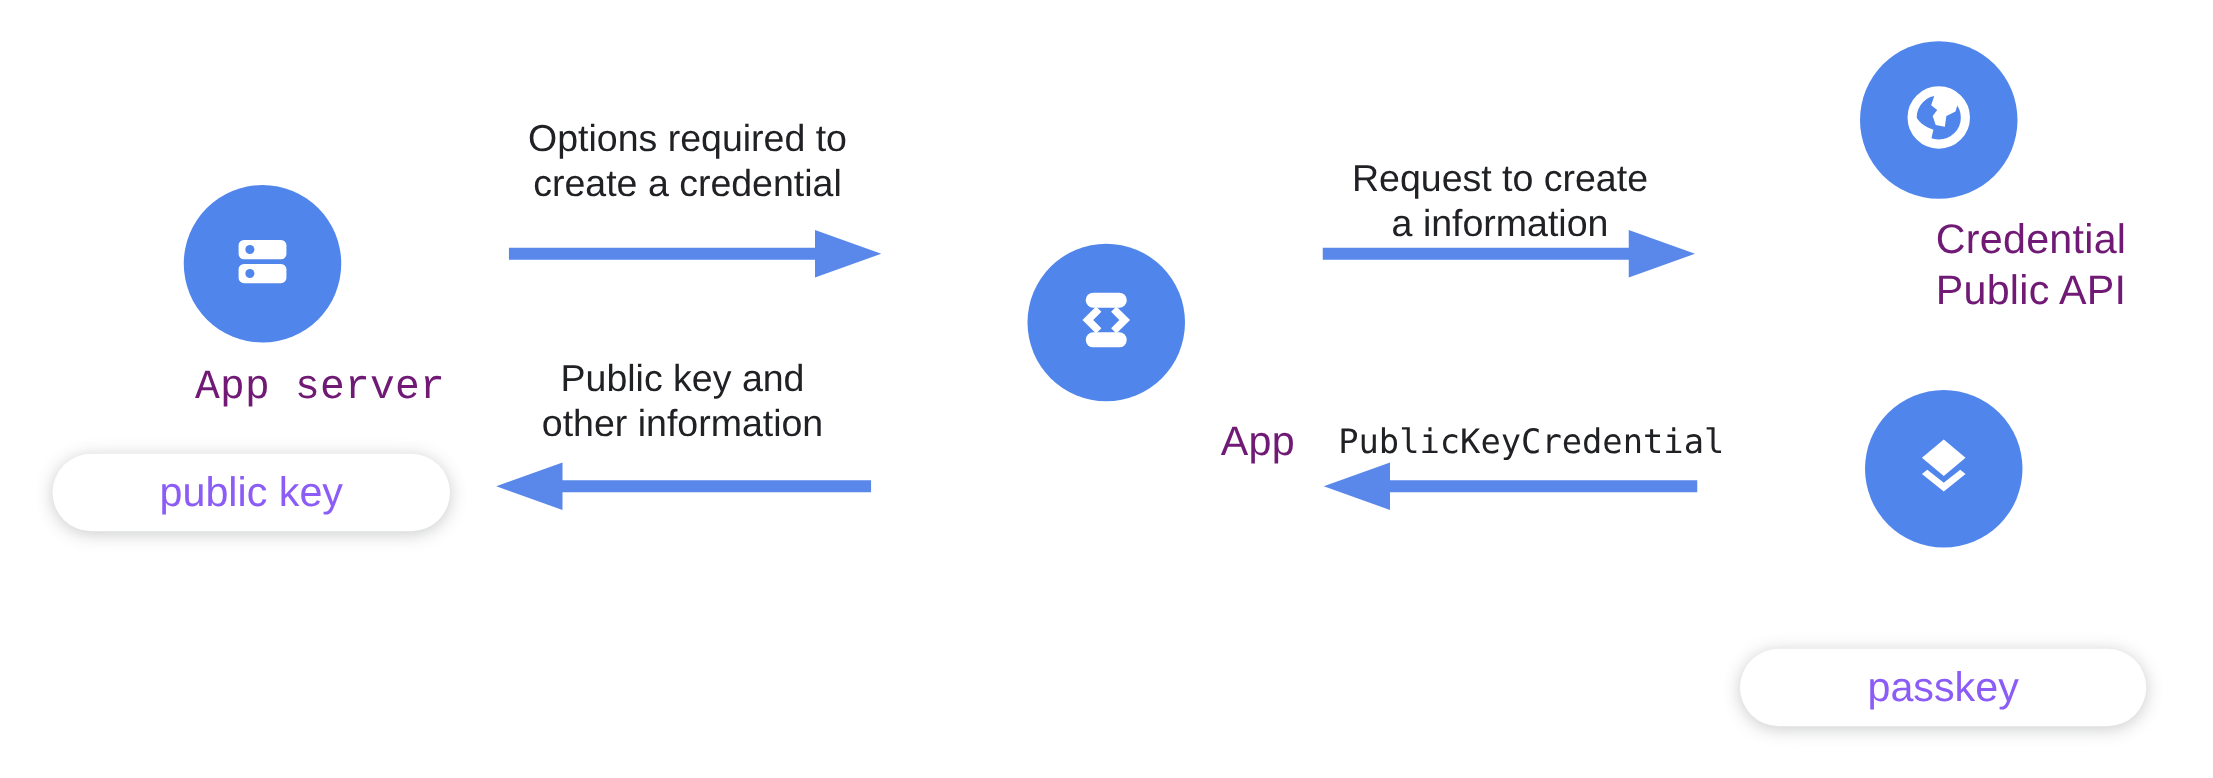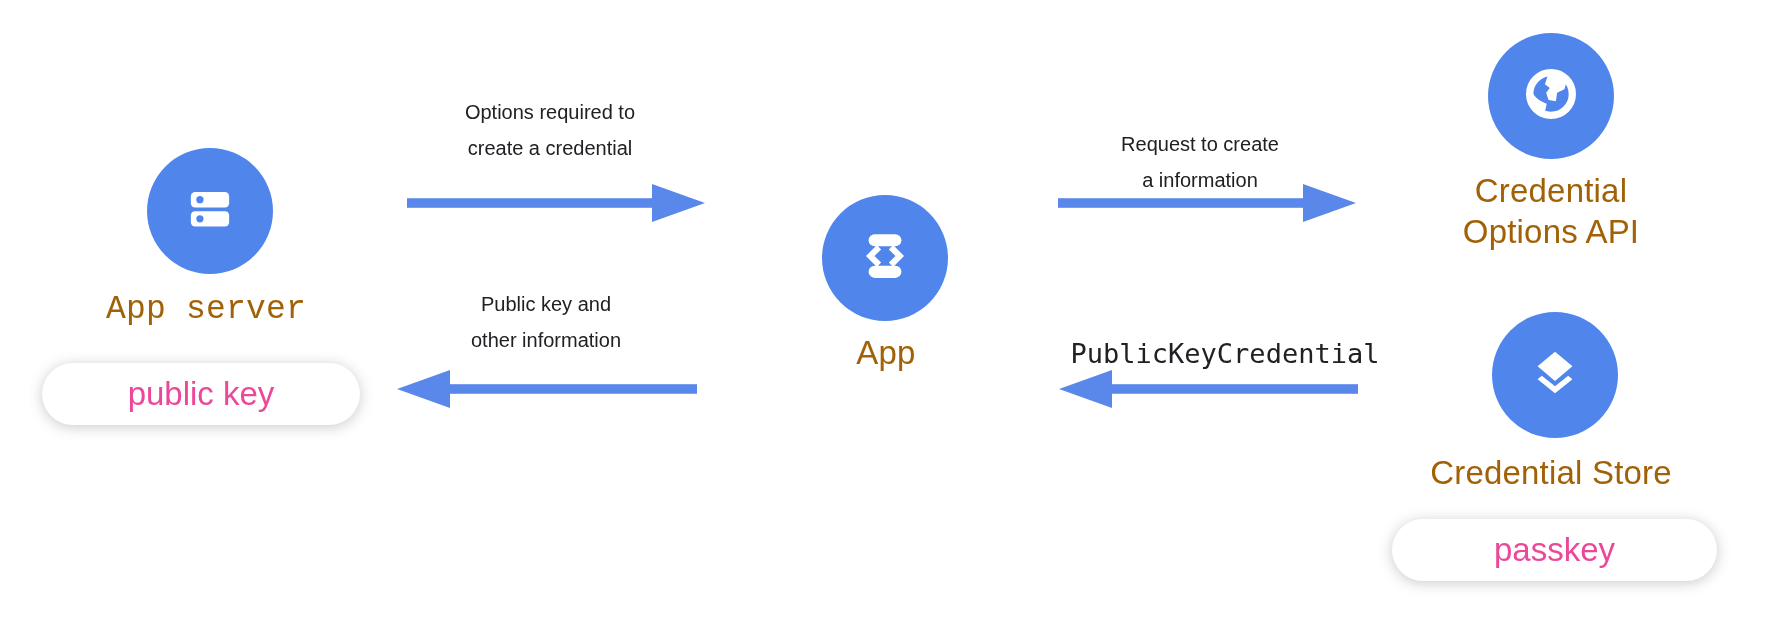--- a/index.html
+++ b/index.html
@@ -5,31 +5,31 @@
   html,body{margin:0;padding:0;background:#ffffff;}
   .canvas{
     position:relative;width:1770px;height:622px;background:#ffffff;
     font-family:"Liberation Sans",sans-serif;color:#202124;overflow:hidden;
   }
   .circle{
     position:absolute;width:126px;height:126px;border-radius:50%;
     background:#5086EC;display:flex;align-items:center;justify-content:center;
   }
   .node-label{
-    position:absolute;text-align:center;font-size:33px;line-height:41px;color:#a16207;
+    position:absolute;text-align:right;font-size:33px;line-height:41px;color:#701a75;
     letter-spacing:0.2px;
   }
   .pill{
     position:absolute;background:#ffffff;border-radius:32px;
     box-shadow:0 2px 14px rgba(60,64,67,0.28);
     display:flex;align-items:center;justify-content:center;
-    font-size:33px;color:#ec4899;
+    font-size:33px;color:#8b5cf6;
   }
   .arrow-label{
-    position:absolute;text-align:center;font-size:20px;line-height:36px;color:#202124;
+    position:absolute;text-align:center;font-size:30px;line-height:36px;color:#202124;
   }
   .arrow-label.mono{
     font-family:"DejaVu Sans Mono","Liberation Mono",monospace;
     font-size:27px;line-height:34px;white-space:nowrap;
   }
   .arrow{position:absolute;}
   .arrow svg{display:block;}
 </style>
 </head>
 <body>
@@ -67,32 +67,31 @@
     <span>
       <svg width="78" height="78" viewBox="0 0 64 64">
         <circle cx="32" cy="32" r="17.5" fill="none" stroke="#ffffff" stroke-width="6"></circle>
         <path d="M29 14 L36 15 L40 19 L45 21 L43 28 L37 31 L36 38 L30 37 L28 31 L31 27 L27 24 L29 18 Z" fill="#ffffff"></path>
         <path d="M15 30 C15.5 38 20.5 44 27 46.5 L28.5 40 C23 38 18 35 16 29 Z" fill="#ffffff"></path>
       </svg>
     </span>
   </div>
   <div class="node-label" style="left:1401px;top:170px;width:300px;">
     <div>Credential</div>
-    <div>Options API</div>
+    <div>Public API</div>
   </div>
 
   <div class="circle" style="left:1492px;top:312px;">
     <span>
       <svg width="72" height="72" viewBox="0 0 64 64">
         <polygon points="32,13 47.5,26 32,39 16.5,26" fill="#ffffff"></polygon>
         <path d="M32 50 L16.5 37.5 L20.3 34.4 L32 43.8 L43.7 34.4 L47.5 37.5 Z" fill="#ffffff"></path>
       </svg>
     </span>
   </div>
-  <div class="node-label" style="left:1391px;top:452px;width:320px;">Credential Store</div>
   <div class="pill" style="left:1392px;top:503px;width:325px;height:62px;margin-top:16px;">
     <span>passkey</span>
   </div>
 
   <div class="arrow-label" style="left:400px;top:94px;width:300px;">
     <div>Options required to</div>
     <div>create a credential</div>
   </div>
   <div class="arrow" style="left:407px;top:181px;">
     <svg width="299" height="44" viewBox="0 0 299 44">

